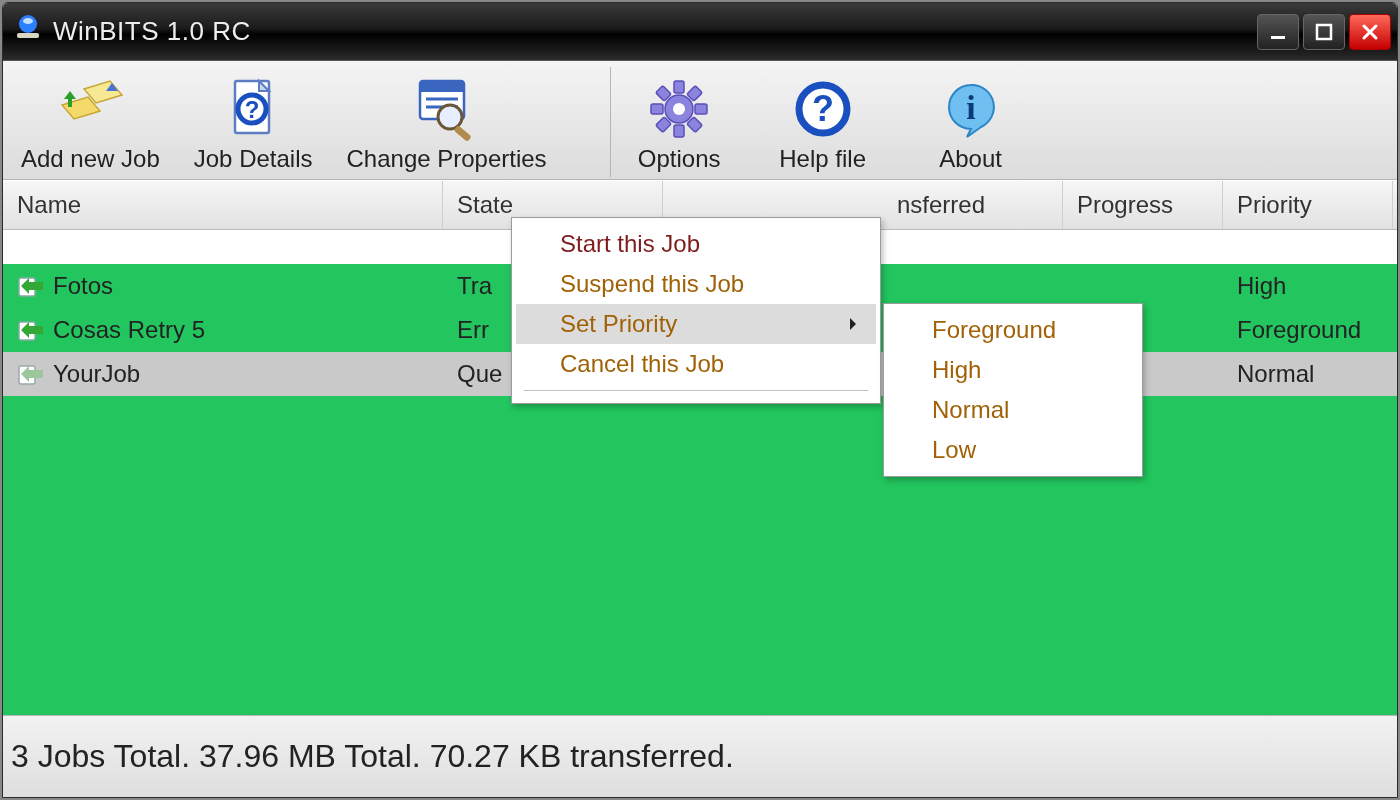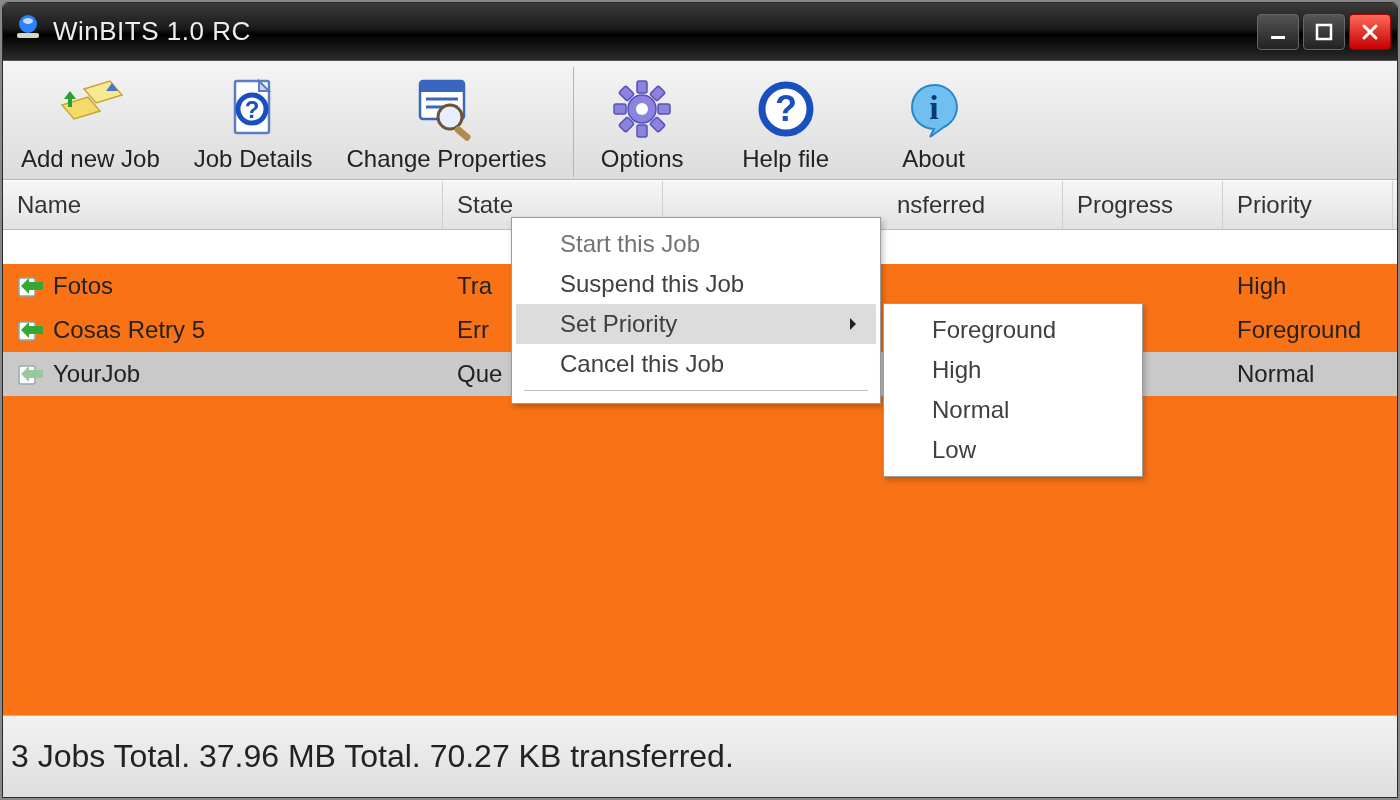--- a/index.html
+++ b/index.html
@@ -66,41 +66,41 @@
   flex-direction: column;
   align-items: center;
   justify-content: flex-end;
   min-width: 130px;
   padding: 6px 8px 4px 8px;
   cursor: pointer;
   font-size: 24px;
   color: #222;
 }
 .toolbtn .ico { height: 72px; display:flex; align-items:center; justify-content:center; }
-.toolbtn.sep-before { border-left: 1px solid #b5b5b5; padding-left: 16px; }
+.toolbtn.sep-before { border-left: 1px solid #b5b5b5; padding-left: 16px; margin-left: 37px; }
 
 
 .listview { flex:1; display:flex; flex-direction:column; overflow:hidden;gap:34px; }
 .colhdr {
   display: grid;
   grid-template-columns: 440px 220px 220px 180px 160px 170px;
   background: linear-gradient(to bottom,#f6f6f6,#e2e2e2);
   border-top: 1px solid #fff;
   border-bottom: 1px solid #bcbcbc;
 }
 .colhdr .th {
   padding: 10px 14px;
   font-size: 24px;
   color: #333;
   border-right: 1px solid #cfcfcf;
   text-align: left;
 }
 
 
-.rows { flex:1; background:#f97316; }
+.rows { flex:1; background:#22c55e; }
 .row {
   display: grid;
   grid-template-columns: 440px 220px 220px 180px 160px 170px;
   font-size: 24px;
   color: #222;
   align-items: center;
   height: 44px;
 }
 .row.selected { background:#c9c9c9; }
 .cell { padding: 0 14px; overflow:hidden; white-space:nowrap; }
@@ -112,25 +112,25 @@
   position: absolute;
   background: #fff;
   border: 1px solid #9c9c9c;
   box-shadow: 2px 3px 6px rgba(0,0,0,.25);
   font-size: 24px;
   padding: 6px 4px;
 }
 .ctxmenu .mi {
   padding: 6px 50px 6px 44px;
   cursor: pointer;
-  color: #404040;
+  color: #a16207;
   white-space: nowrap;
   position: relative;
 }
-.ctxmenu .mi.disabled { color:#737373; cursor:default; }
+.ctxmenu .mi.disabled { color:#7f1d1d; cursor:default; }
 .ctxmenu .mi.hl { background:#dcdcdc; }
 .ctxmenu .sep {
   height:1px; background:#c0c0c0; margin:6px 8px;
 }
 .ctxmenu .arrow {
   position:absolute; right:14px; top:50%; transform:translateY(-50%);
   border:6px solid transparent; border-left-color:#222;
 }
 
 #menu-main { top: 214px; left: 508px; width: 370px; }

